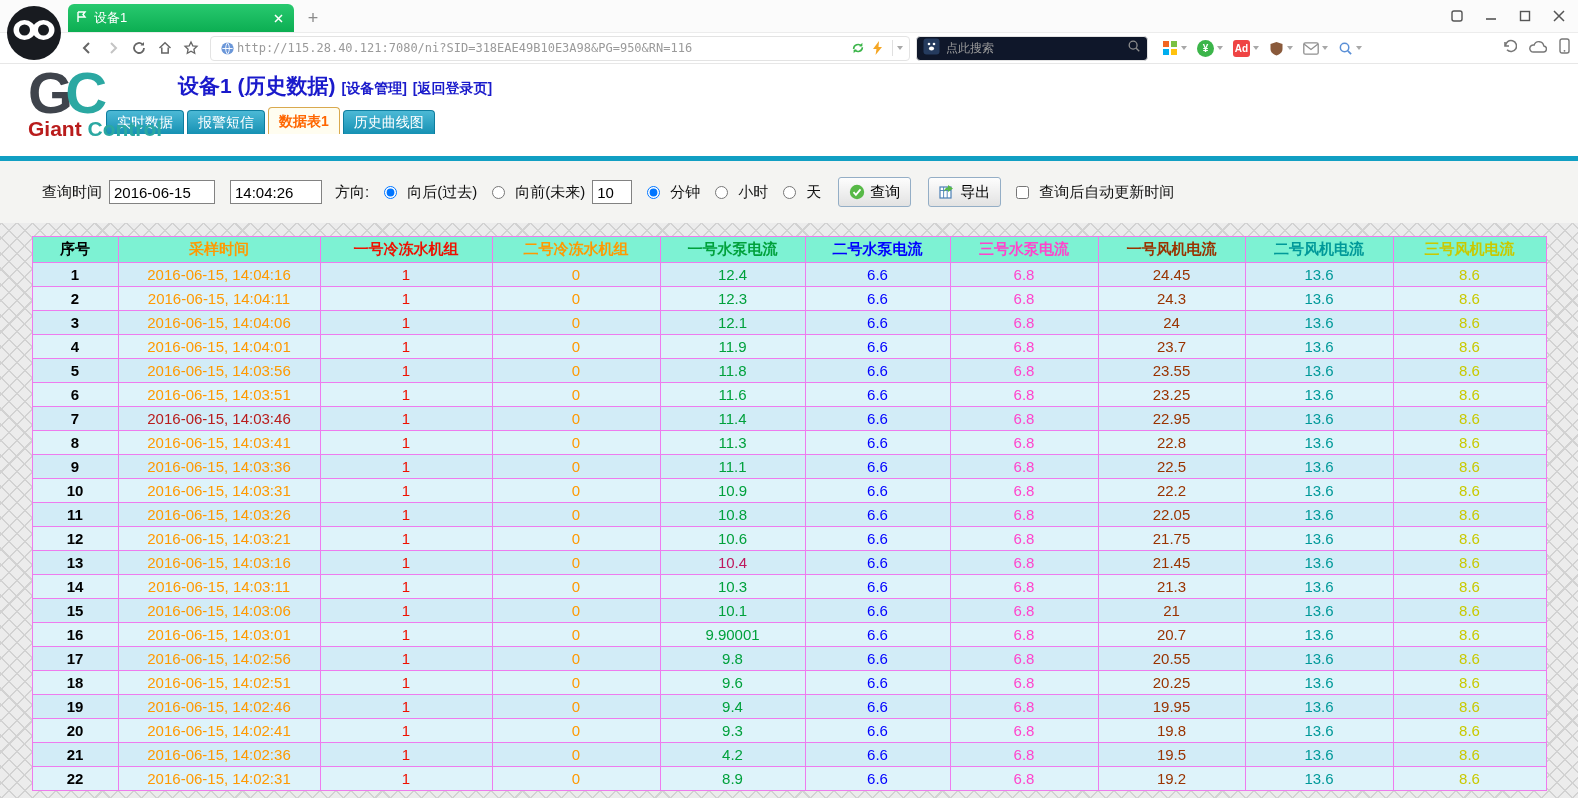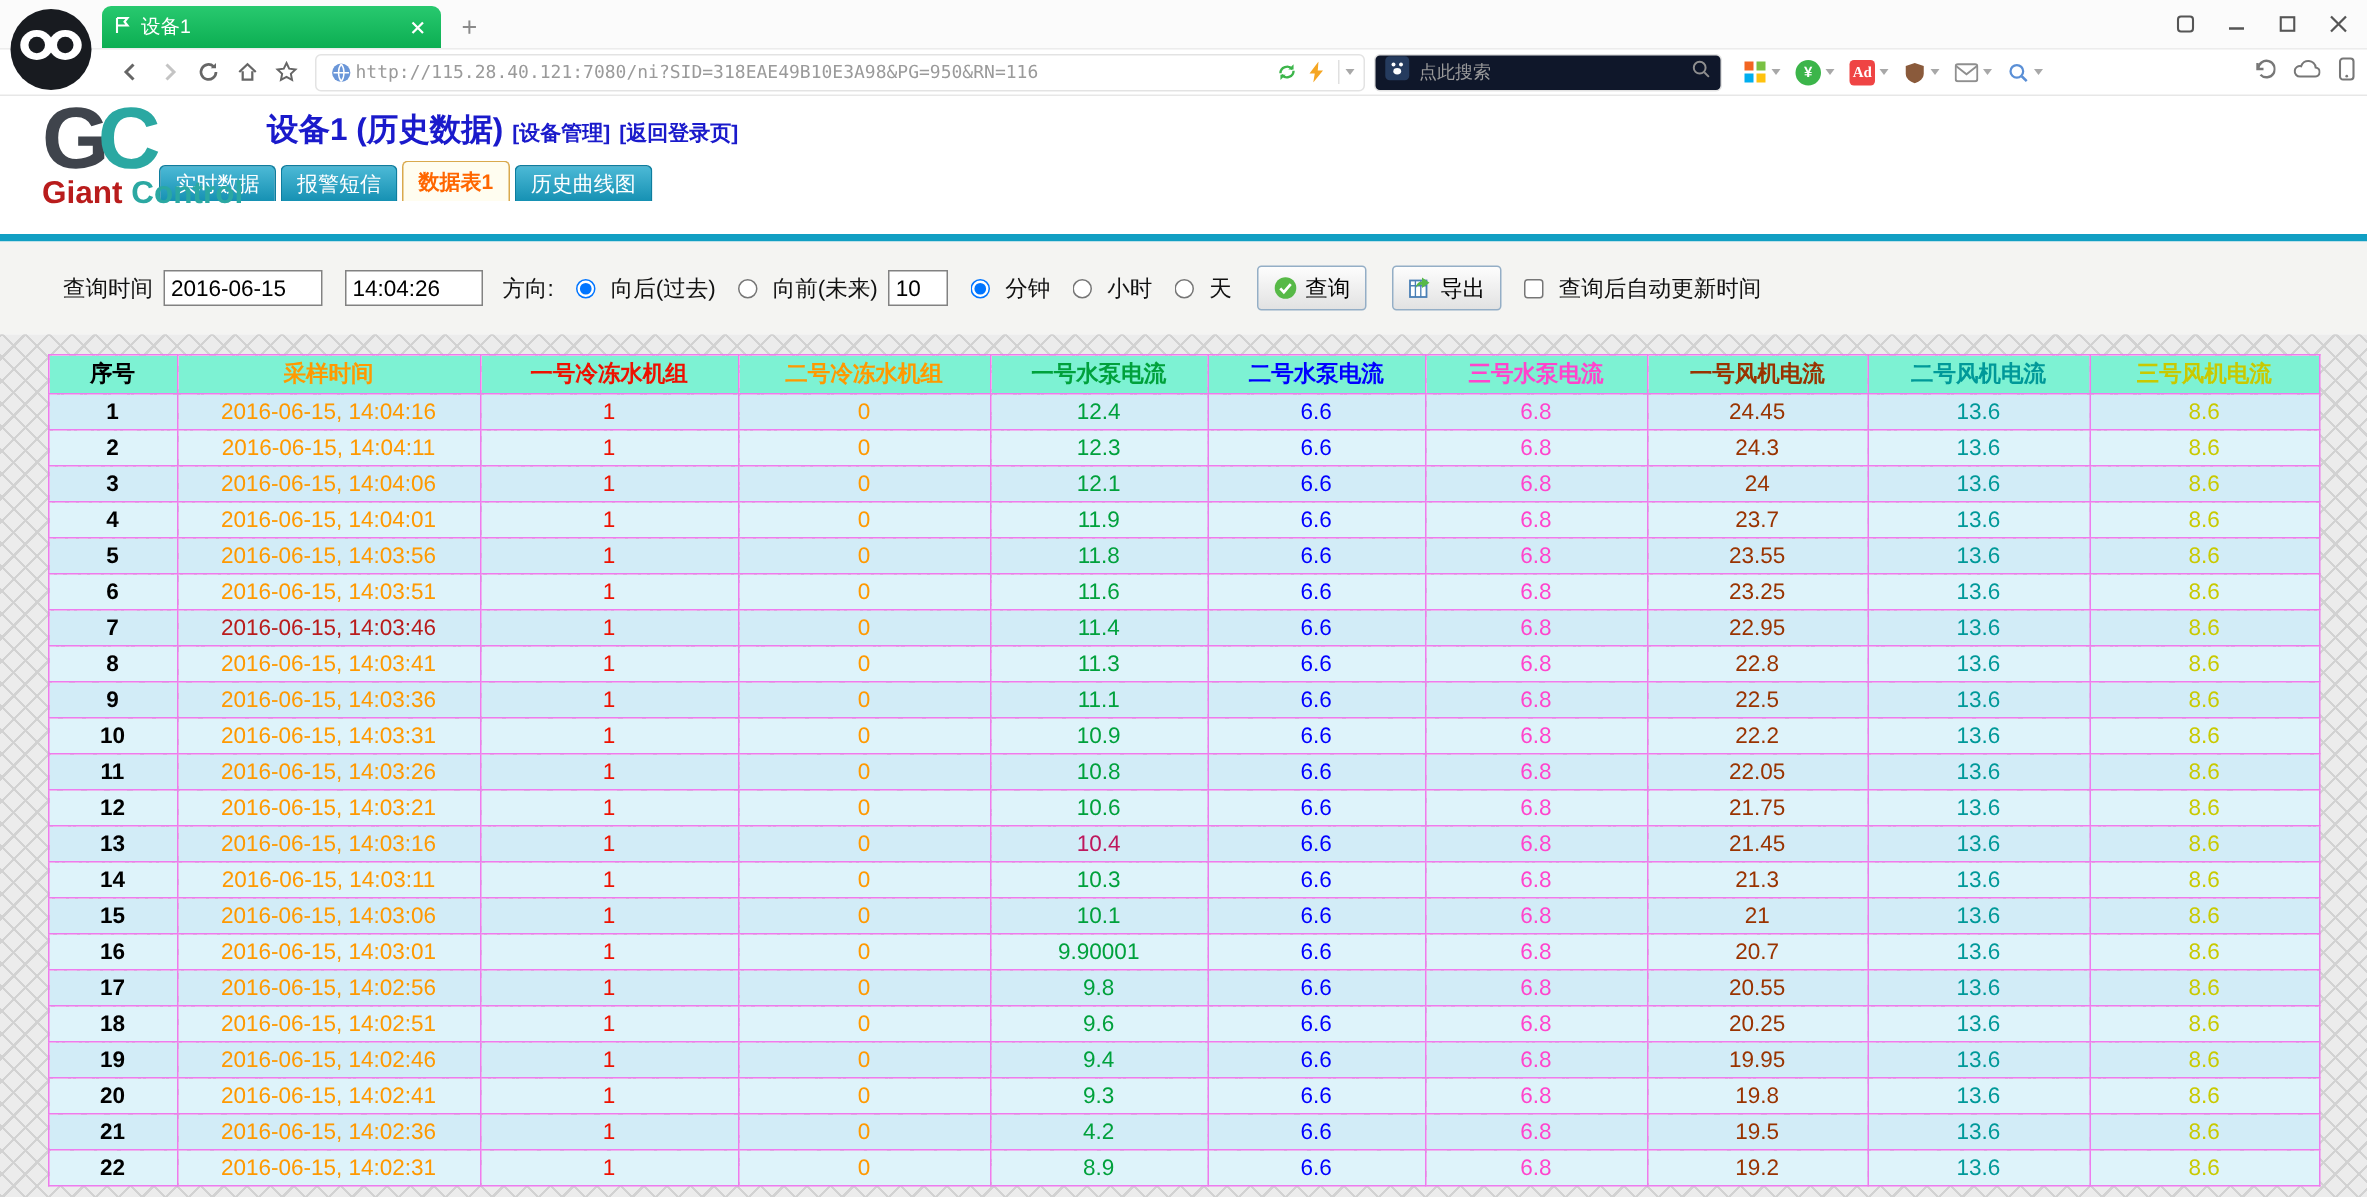--- a/index.html
+++ b/index.html
@@ -206,21 +206,21 @@
         <rect x="1" y="9" width="6" height="6" fill="#00aeef"></rect>
           <rect x="9" y="9" width="6" height="6" fill="#ffc20e"></rect>
       </svg>
         <i class="cdown"></i>
     </span>
     <span class="ext">
       <span class="badge" style="background:#3cb54a;border-radius:50%;">¥</span>
       <i class="cdown"></i>
     </span>
     <span class="ext">
-      <span class="badge" style="background:#ef4444;font-family:Liberation Serif, serif;">Ad</span>
+      <span class="badge" style="background:#ef4444;">Ad</span>
       <i class="cdown"></i>
     </span>
     <span class="ext">
       <svg width="15" height="15" viewBox="0 0 15 15">
           <path d="M7.5 1l6 2v5c0 3.3-2.7 5.5-6 6.5-3.3-1-6-3.2-6-6.5V3z" fill="#8a5a3b"></path>
         </svg>
       <i class="cdown"></i>
     </span>
     <span class="ext">
       <svg width="16" height="13" viewBox="0 0 16 13">

